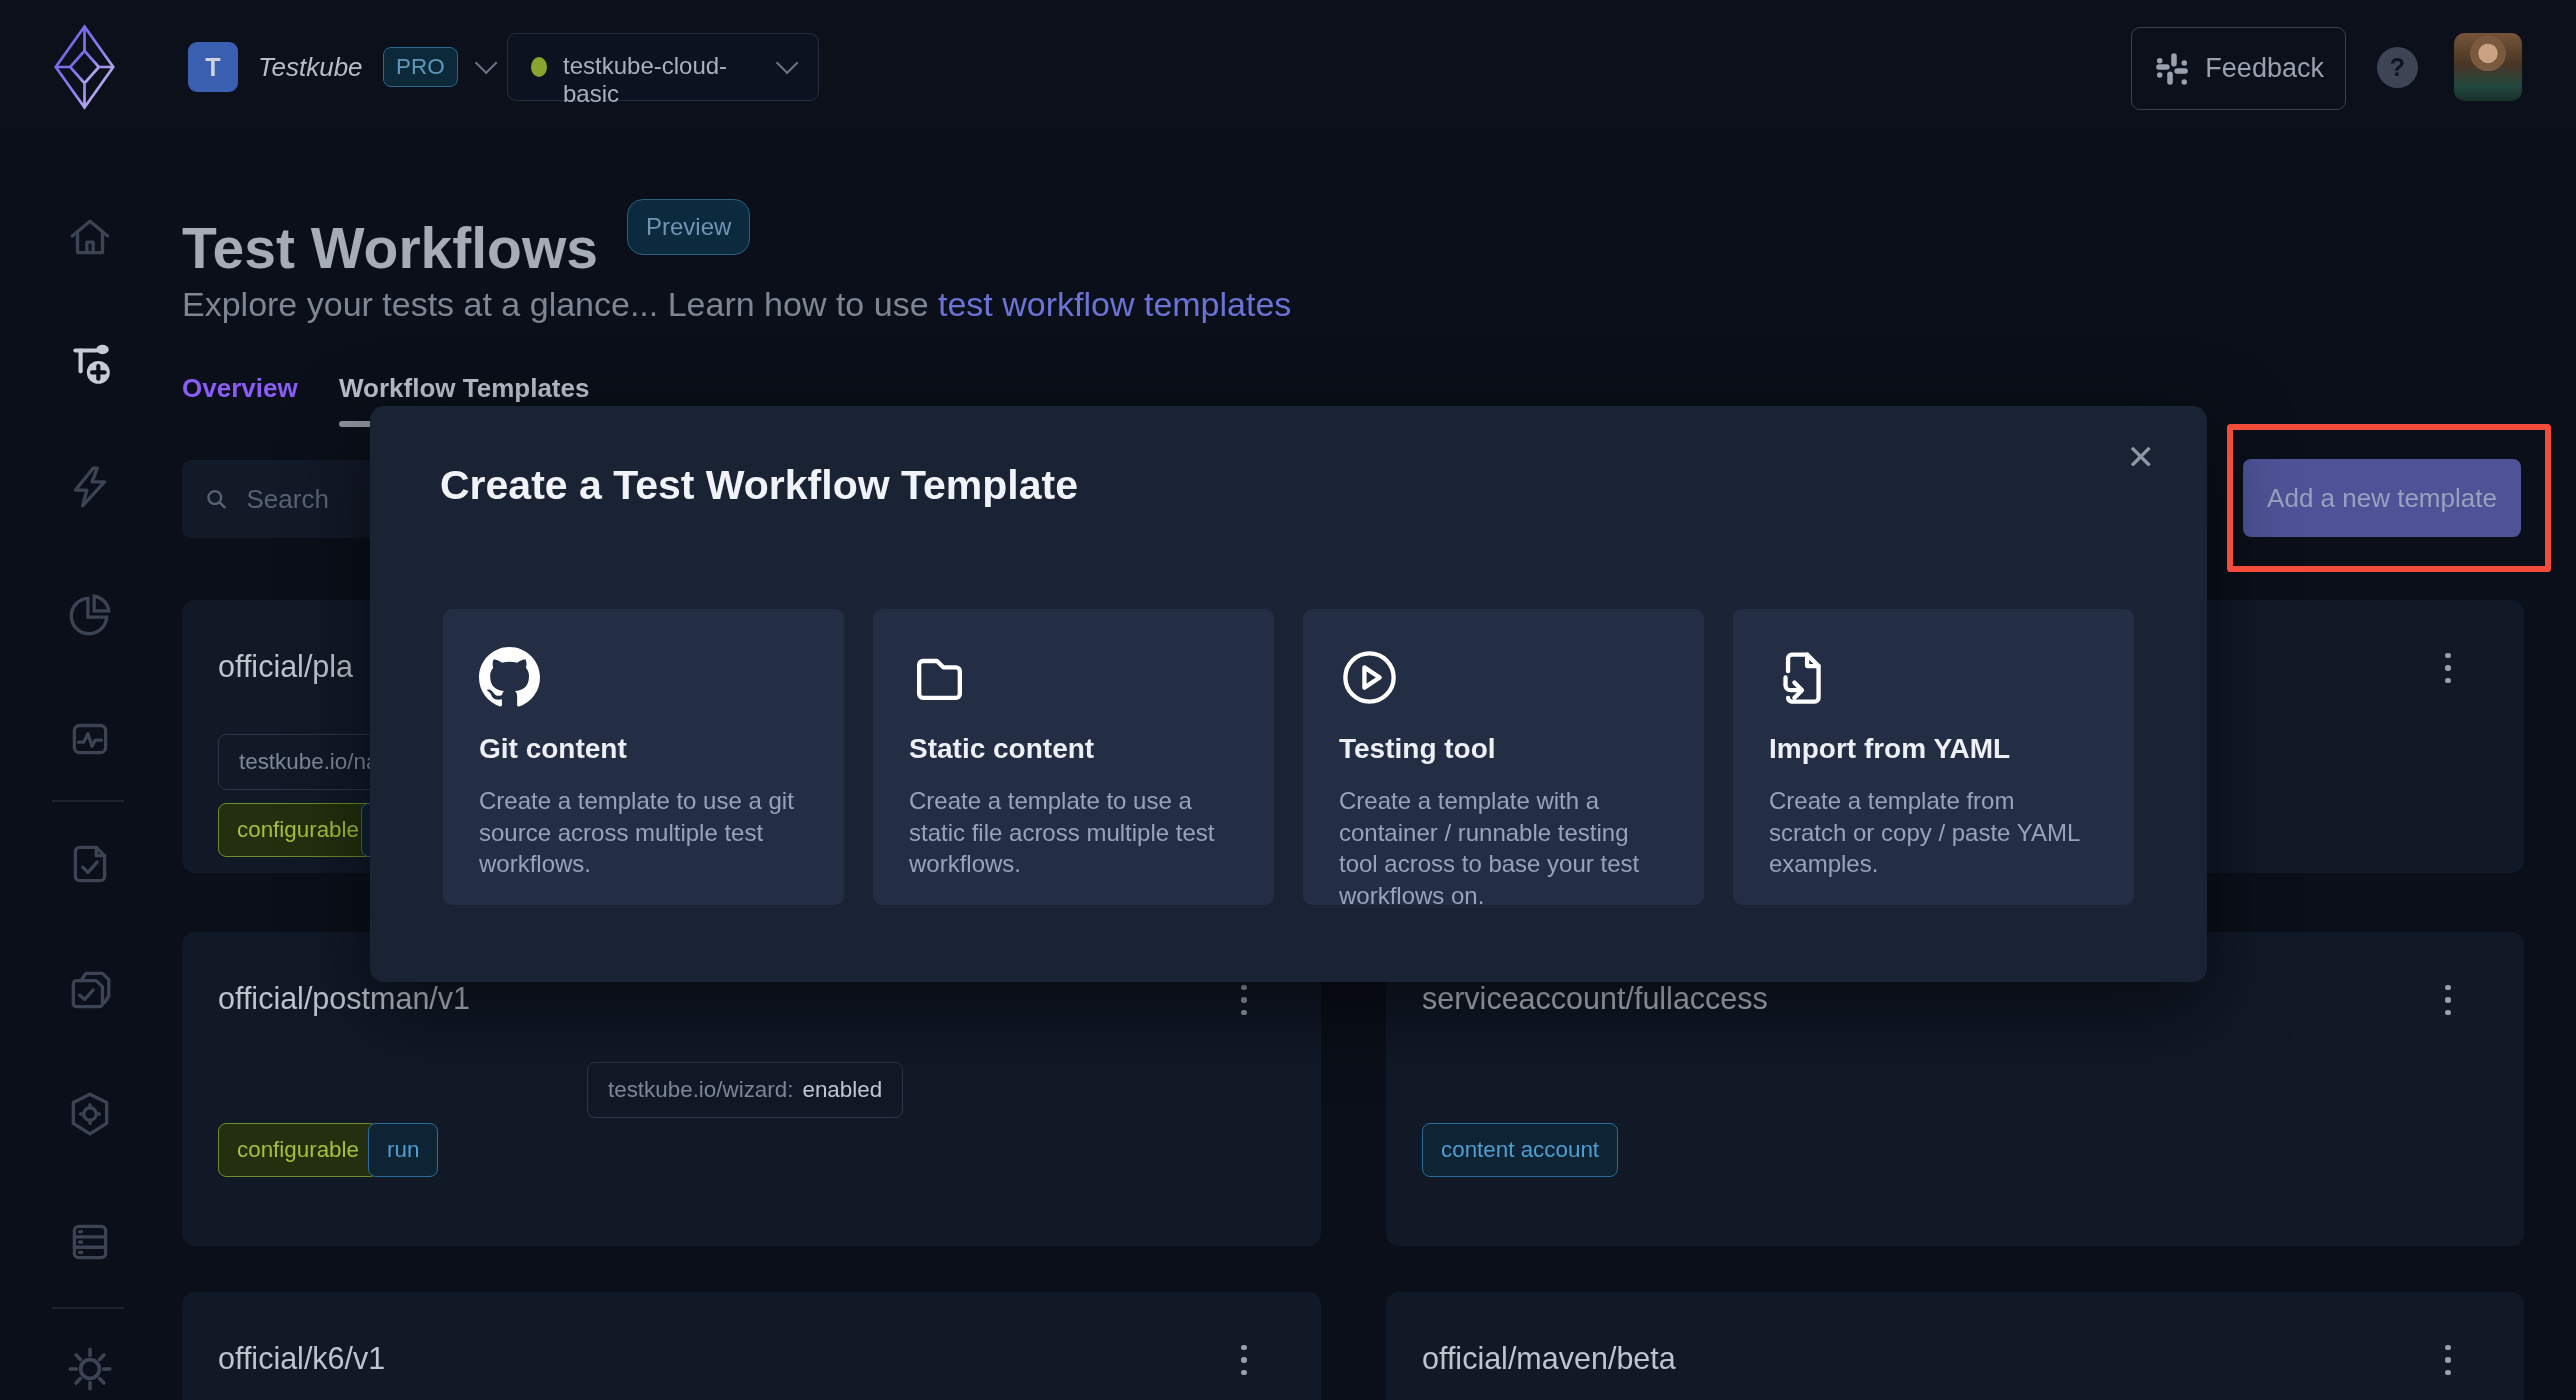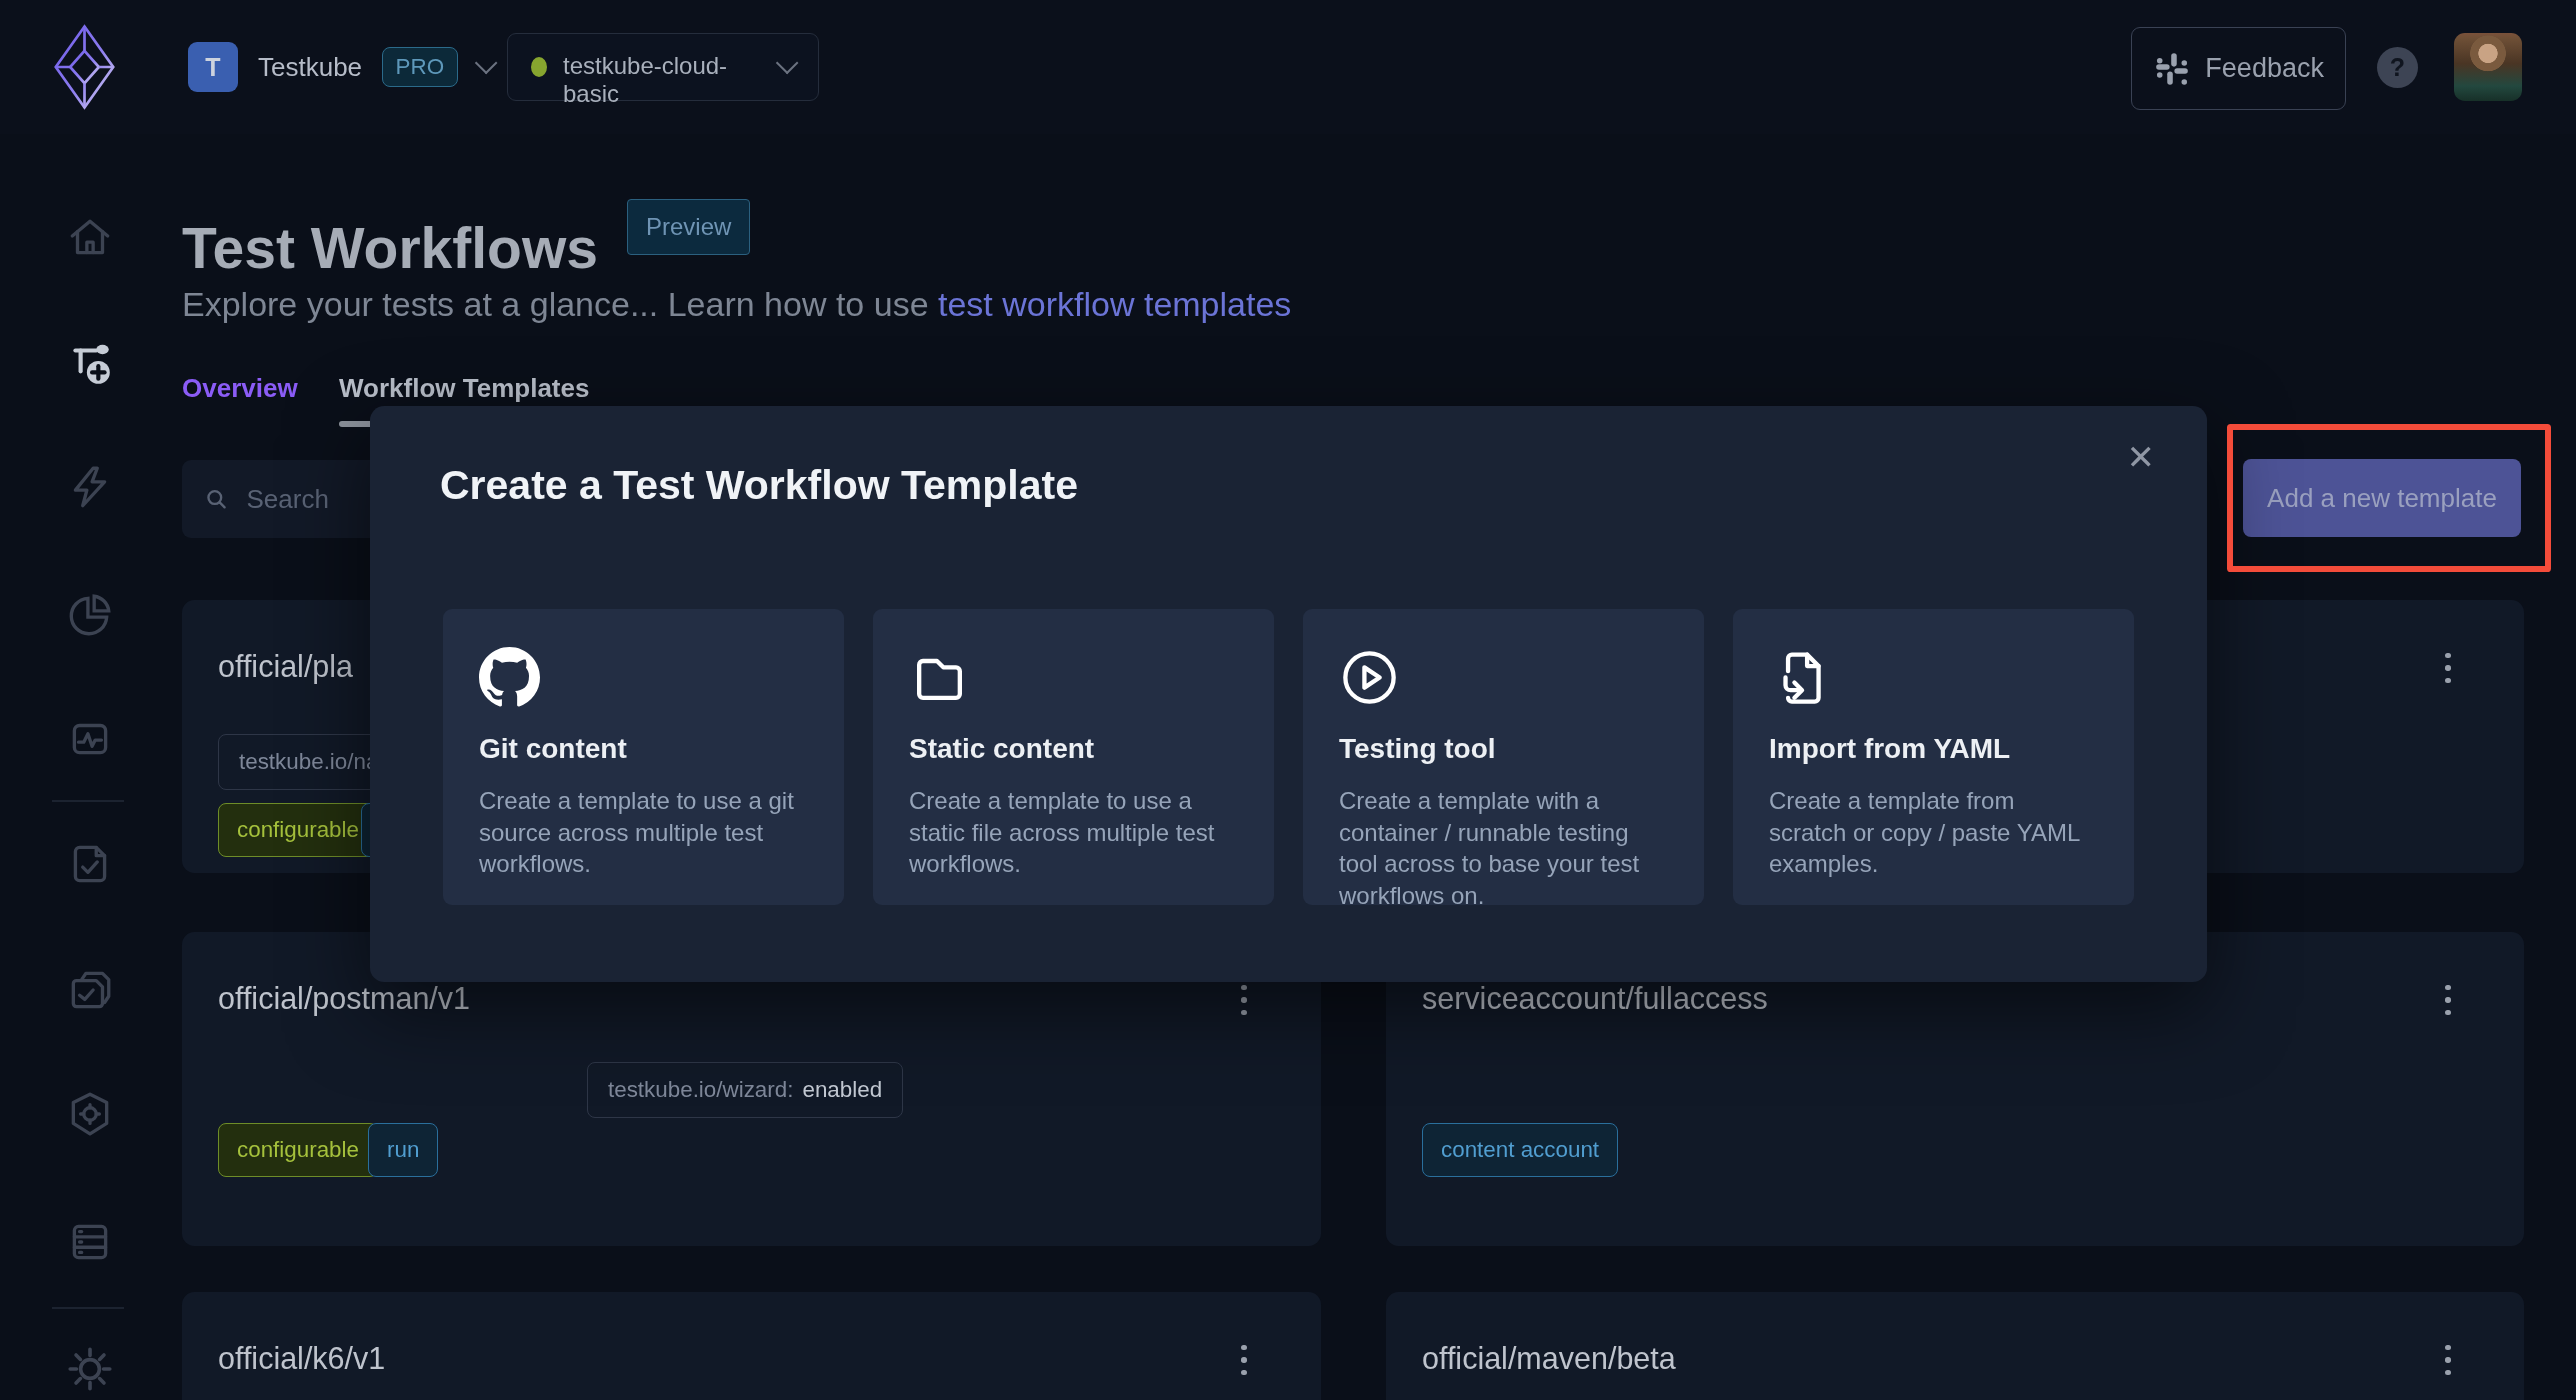--- a/index.html
+++ b/index.html
@@ -5,21 +5,21 @@
   html,body{margin:0;padding:0;background:#05080f;}
   .screen{position:relative;width:2576px;height:1400px;background:#0a0f19;overflow:hidden;
           font-family:"Liberation Sans",sans-serif;-webkit-font-smoothing:antialiased;}
 
   
   .header{position:absolute;left:0;top:0;width:2576px;height:134px;background:#0b101b;}
   .logo{position:absolute;left:52px;top:23px;width:65px;height:88px;cursor:pointer;}
   .org{position:absolute;left:188px;top:42px;display:flex;align-items:center;gap:20px;cursor:pointer;}
   .org-avatar{width:50px;height:50px;border-radius:9px;background:#3a5fb0;color:#cdd3de;
               font-size:25px;font-weight:700;display:flex;align-items:center;justify-content:center;}
-  .org-name{font-size:26px;color:#b6bcc8;}
+  .org-name{font-size:26px;color:#b6bcc8;font-style:italic;}
   .plan-badge{border:1.8px solid #2b6a8a;background:#0c2939;color:#5e98ba;font-size:22.4px;
               padding:6.3px 12.5px;border-radius:8px;}
   .chev{width:14.3px;height:14.3px;border-right:2.7px solid #6b7280;border-bottom:2.7px solid #6b7280;
         transform:rotate(45deg);margin-top:-7.2px;}
   .env-select{position:absolute;left:507px;top:33px;width:312px;height:68px;border:1.8px solid #252d3c;
               border-radius:9px;background:#0c121f;display:flex;align-items:center;gap:16px;
               padding:0 23px;box-sizing:border-box;cursor:pointer;}
   .env-dot{width:16px;height:20px;border-radius:50%;background:#87a52f;}
   .env-name{font-size:24px;color:#a9b0bc;flex:1;margin-top:25px;}
   .feedback-btn{position:absolute;left:2131px;top:27px;width:213px;height:81px;border:1.8px solid #3a4254;
@@ -35,21 +35,21 @@
             linear-gradient(180deg,#7a513a 0%, #6e4f36 8%, #4a3524 45%, #23483f 78%, #173028 100%);
           background-color:#4a3524;}
 
   
   .side-item{position:absolute;left:65px;width:50px;height:50px;cursor:pointer;}
   .side-div{position:absolute;left:52px;width:72px;height:1.8px;background:#1c2330;}
 
   
   .page-title{position:absolute;left:182px;top:177px;font-size:57px;font-weight:700;color:#a6acb6;}
   .preview-badge{position:absolute;left:627px;top:199px;height:54px;padding:0 18px;border:1.8px solid #2b607f;
-                 background:#0c2a3e;color:#6f94b4;font-size:24px;border-radius:4px;display:flex;align-items:center;}
+                 background:#0c2a3e;color:#6f94b4;font-size:24px;border-radius:16px;display:flex;align-items:center;}
   .subtitle{position:absolute;left:182px;top:285px;font-size:34px;color:#7e8694;}
   .subtitle a{color:#6b74d6;text-decoration:none;cursor:pointer;}
   .tab{position:absolute;top:373px;font-size:26px;font-weight:700;cursor:pointer;}
   .tab-inactive{color:#8b5cf6;}
   .tab-active{color:#b9bfca;}
   .tab-ink{position:absolute;left:339px;top:421px;width:233px;height:6.3px;border-radius:3.6px;background:#8e949e;}
   .search-box{position:absolute;left:182px;top:460px;width:385px;height:78px;background:#121927;
               border-radius:9px;display:flex;align-items:center;padding:0 23px;box-sizing:border-box;gap:16px;}
   .search-box input{background:transparent;border:none;outline:none;color:#8d96a8;font-size:26px;
                     font-family:"Liberation Sans",sans-serif;width:100%;}

